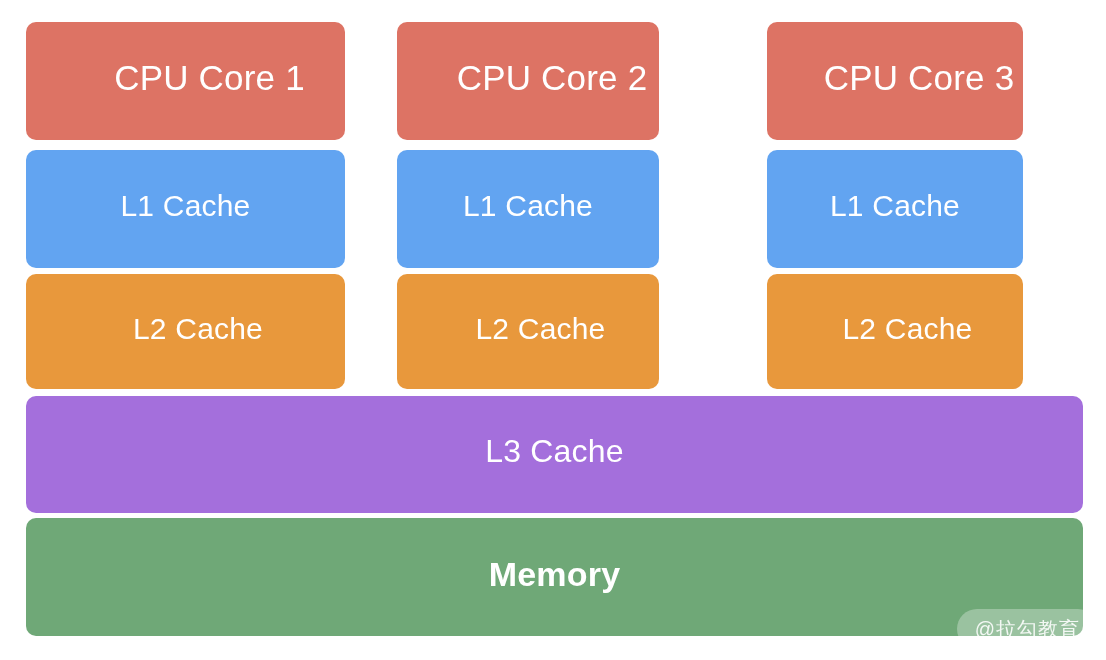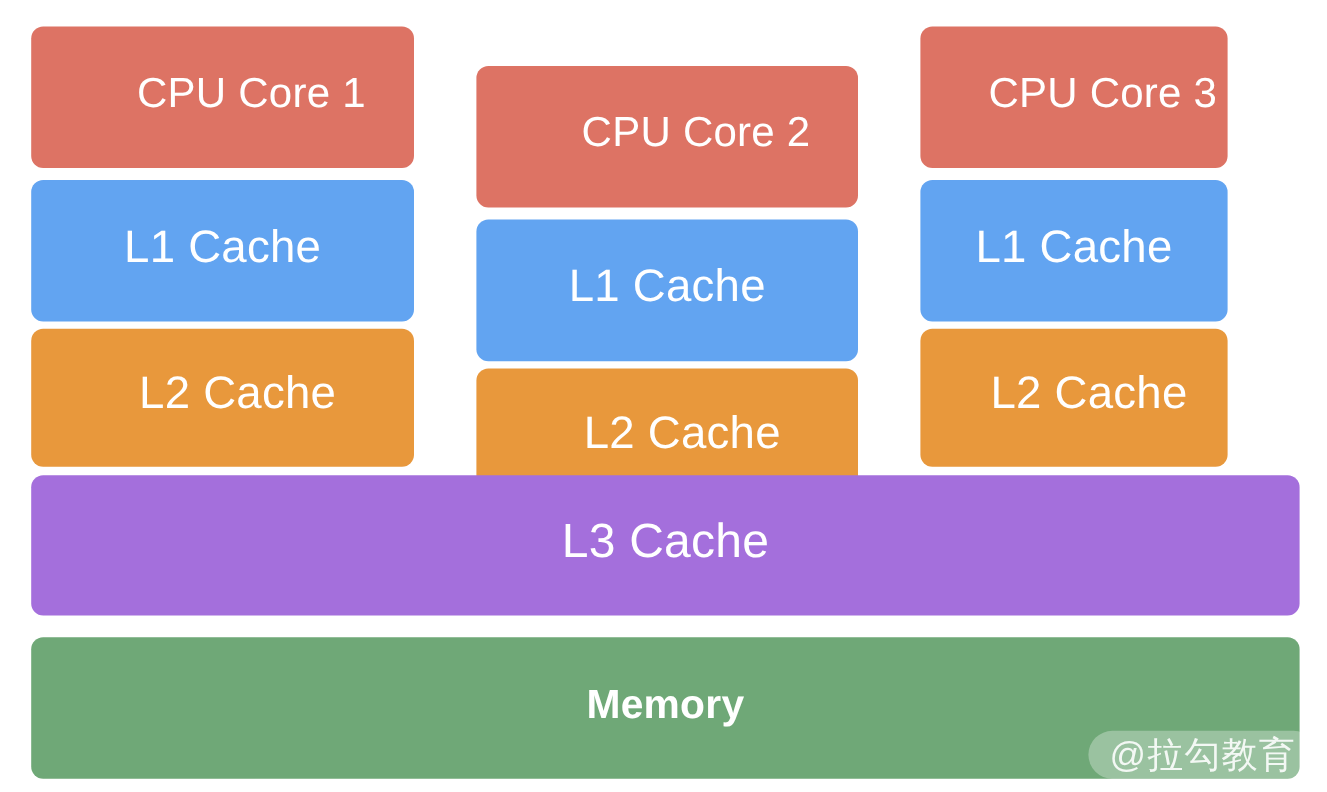--- a/index.html
+++ b/index.html
@@ -35,27 +35,27 @@
   }
 
   
   .block > .label {
     display: block;
     transform: translateY(-3px);
     white-space: nowrap;
   }
 
   .core-row   { font-size: 35px; padding-left: 48px; }
-  .cache-row  { font-size: 38px; }
-  .wide-row   { font-size: 40px; }
-  .memory-row { font-size: 34px; font-weight: 700; margin-top: 13px; }
+  .cache-row  { font-size: 30px; }
+  .wide-row   { font-size: 32px; }
+  .memory-row { font-size: 34px; font-weight: 700; }
 
   
   .col1 { left: 26px;  width: 319px; }
-  .col2 { left: 397px; width: 318px; margin-top: 33px; }
+  .col2 { left: 397px; width: 262px; }
   .col3 { left: 767px; width: 256px; }
   .full { left: 26px;  width: 1057px; }
 
   
   .row-core   { top: 22px;  height: 118px; }
   .row-l1     { top: 150px; height: 118px; }
   .row-l2     { top: 274px; height: 115px; padding-left: 25px; }
   .row-l3     { top: 396px; height: 117px; }
   .row-memory { top: 518px; height: 118px; }
 
@@ -65,21 +65,21 @@
     right: 8px;
     bottom: 11px;
     height: 40px;
     padding: 0 18px;
     display: flex;
     align-items: center;
     justify-content: center;
     border-radius: 21px;
     background: rgba(255, 255, 255, 0.30);
     color: rgba(255, 255, 255, 0.88);
-    font-size: 30px;
+    font-size: 20px;
     letter-spacing: 1px;
     white-space: nowrap;
   }
 </style>
 </head>
 <body>
 
 <div id="diagram">
 
   <div class="block core-row col1 row-core" style="background:#DD7364">

